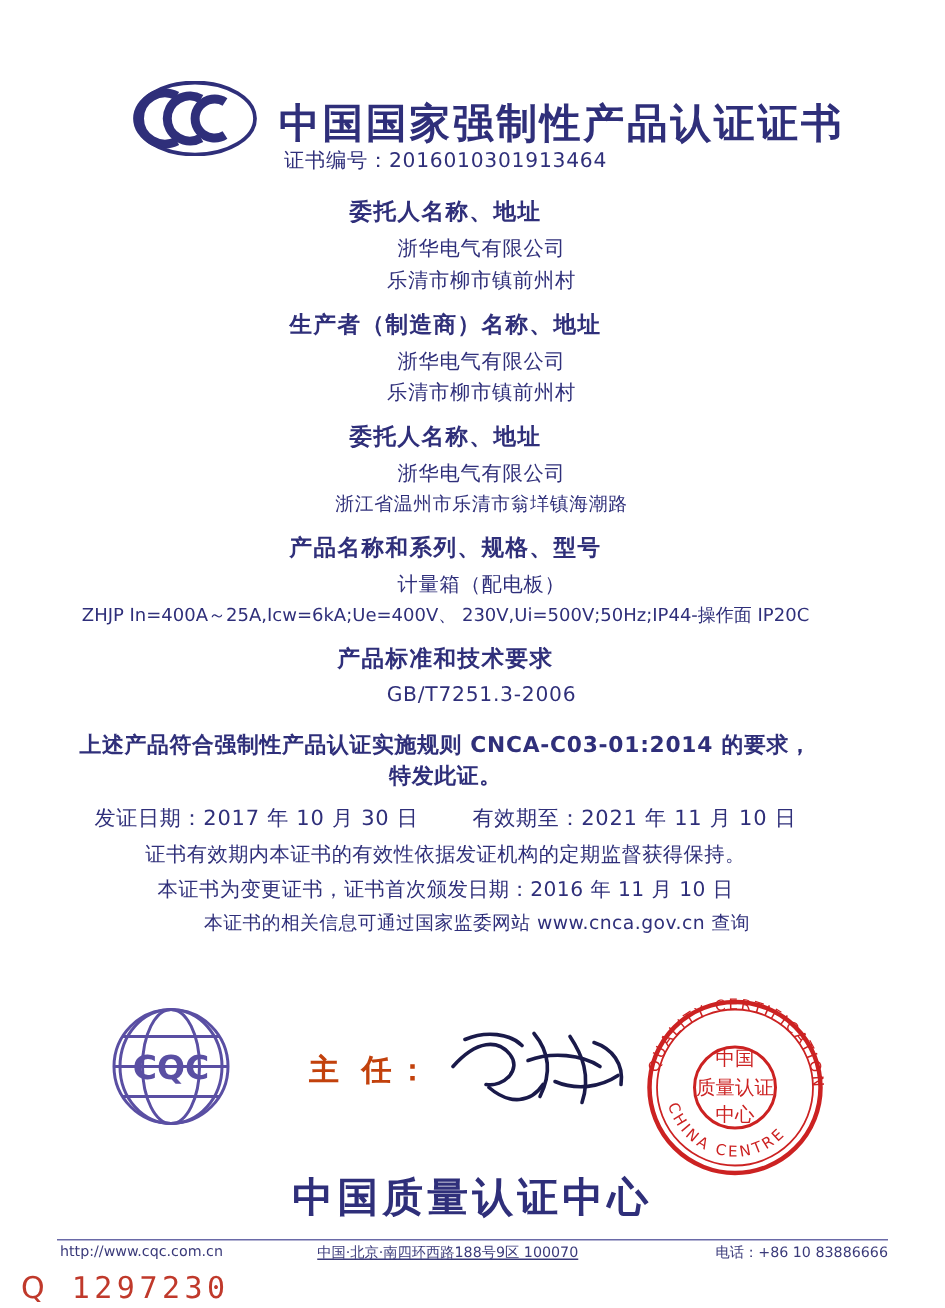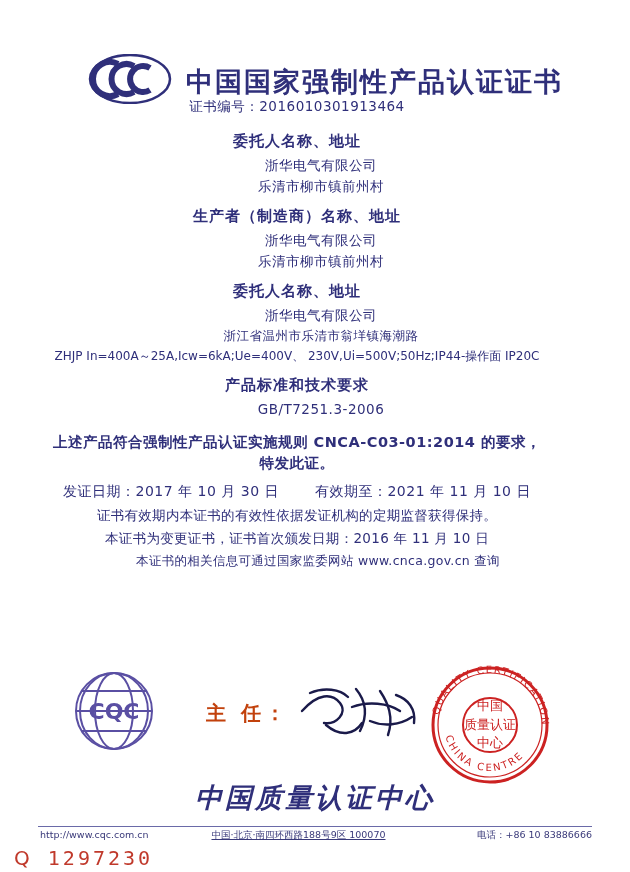--- a/index.html
+++ b/index.html
@@ -156,21 +156,20 @@
   .org-name {
     position: absolute;
     top: 780px;
     left: 0;
     width: 630px;
     text-align: center;
     font-size: 27px;
     font-weight: bold;
     letter-spacing: 3px;
     color: #2f2f7a;
-    font-style: italic;
   }
 
   
   .footer {
     position: absolute;
     top: 826px;
     left: 0;
     width: 630px;
     height: 22px;
     font-size: 9.5px;
@@ -227,20 +226,22 @@
   <div class="line sect-val">乐清市柳市镇前州村</div>
 
   <div class="line sect-head">生产者（制造商）名称、地址</div>
   <div class="line sect-val">浙华电气有限公司</div>
   <div class="line sect-val">乐清市柳市镇前州村</div>
 
   <div class="line sect-head">委托人名称、地址</div>
   <div class="line sect-val">浙华电气有限公司</div>
   <div class="line sect-val small">浙江省温州市乐清市翁垟镇海潮路</div>
 
+  <div class="line sect-head">产品名称和系列、规格、型号</div>
+  <div class="line sect-val">计量箱（配电板）</div>
   <div class="line spec">ZHJP In=400A～25A,Icw=6kA;Ue=400V、 230V,Ui=500V;50Hz;IP44-操作面 IP20C</div>
 
   <div class="line sect-head">产品标准和技术要求</div>
   <div class="line sect-val">GB/T7251.3-2006</div>
 
   <div class="line statement">上述产品符合强制性产品认证实施规则 CNCA-C03-01:2014 的要求，</div>
   <div class="line statement2">特发此证。</div>
 
   <div class="line dates">
     <span>发证日期：2017 年 10 月 30 日</span>

